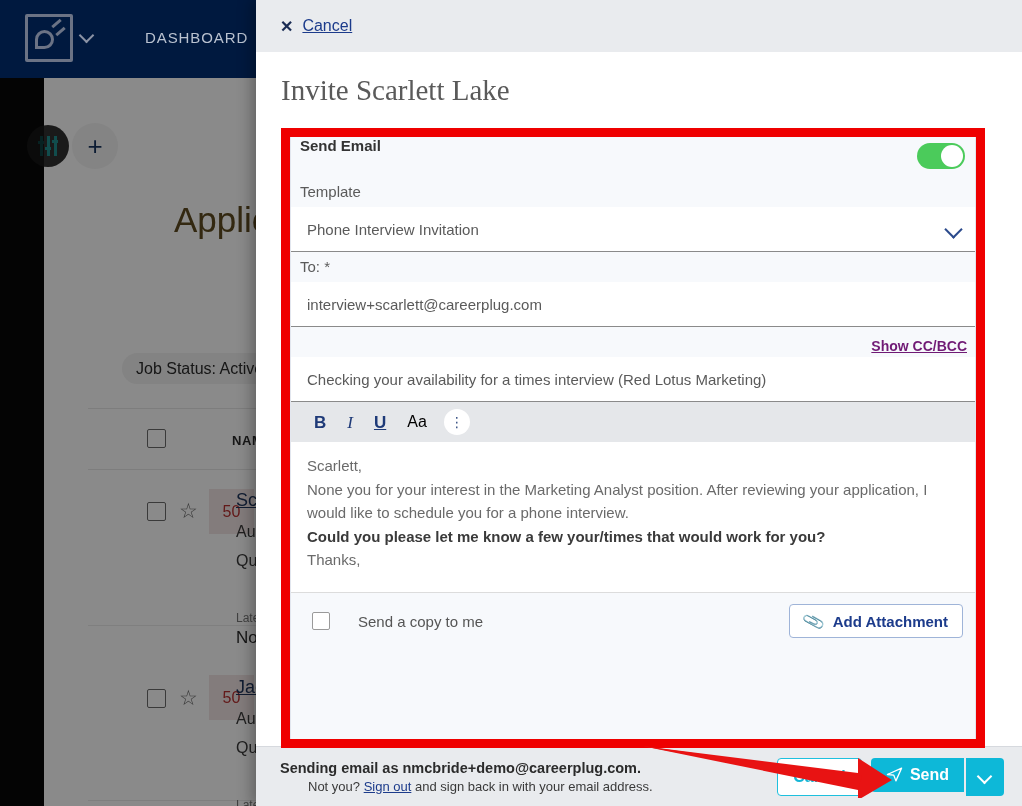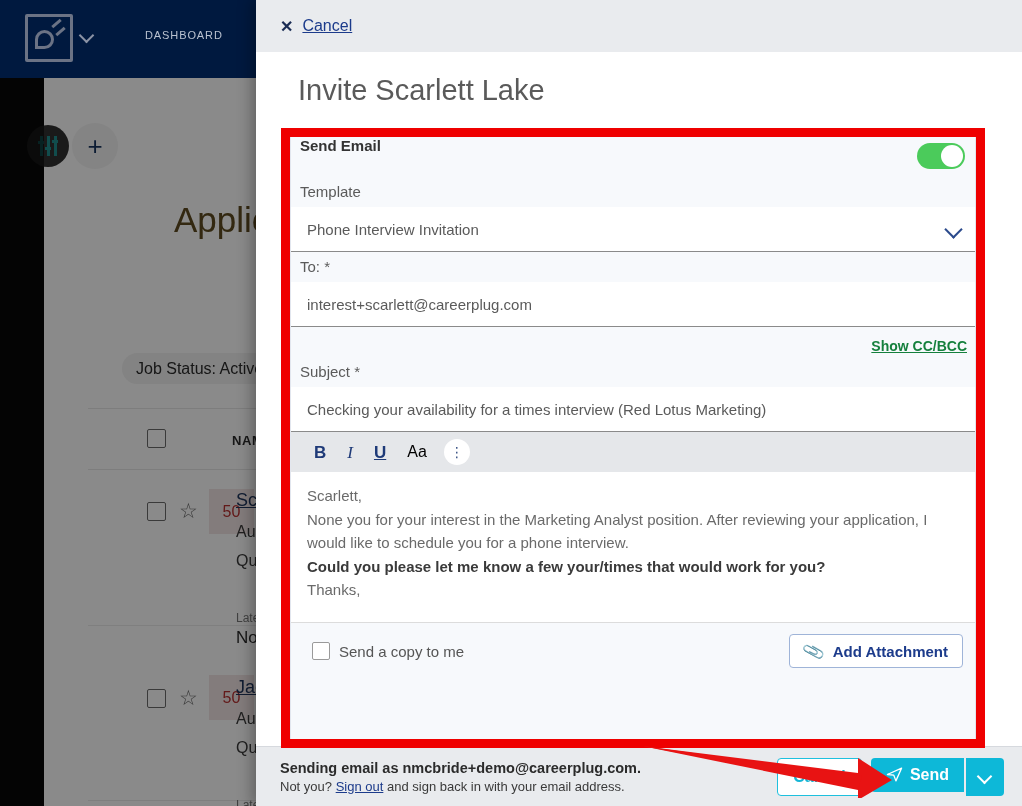--- a/index.html
+++ b/index.html
@@ -39,21 +39,21 @@
     position: absolute; left: 80px; top: 30px; width: 14px; height: 14px;
   }
   .bg-caret::after {
     content: ""; position: absolute; left: 1px; top: 0;
     width: 9px; height: 9px;
     border-right: 2px solid #8b93a5; border-bottom: 2px solid #8b93a5;
     transform: rotate(45deg);
   }
   .bg-dashboard {
     position: absolute; left: 145px; top: 29px;
-    color: #b9c2d0; font-size: 11px; letter-spacing: 0.9px; font-weight: 400;
+    color: #b9c2d0; font-size: 15px; letter-spacing: 0.9px; font-weight: 400;
   }
 
   .bg-left-rail {
     position: absolute; left: 0; top: 78px; width: 44px; height: 728px;
     background: #141414;
   }
   .bg-content {
     position: absolute; left: 44px; top: 78px; width: 978px; height: 728px;
     background: #fbfbfb;
   }
@@ -203,21 +203,21 @@
   .fld-input .sel-cv {
     position: absolute; right: 14px; top: 16px; width: 14px; height: 14px;
   }
   .fld-input .sel-cv::after {
     content: ""; position: absolute; left: 0; top: 0; width: 11px; height: 11px;
     border-right: 2px solid #2b4a8c; border-bottom: 2px solid #2b4a8c;
     transform: rotate(45deg);
   }
   .cc-row { text-align: right; padding: 10px 8px 2px 0; }
   .cc-link {
-    font-size: 14px; color: #15803d; text-decoration: underline;
+    font-size: 14px; color: #701a75; text-decoration: underline;
     font-weight: bold; cursor: pointer; margin-top: 44px;
   }
 
   .rte-toolbar {
     background: #e5e7ea; height: 40px;
     display: flex; align-items: center; gap: 21px; padding-left: 23px;
   }
   .rte-toolbar .tb {
     font-size: 17px; color: #1e3a78; cursor: pointer; line-height: 1;
   }
@@ -235,42 +235,42 @@
     background: #ffffff; height: 151px; padding: 12px 16px 0 16px;
     font-size: 15px; color: #6a6a6a; line-height: 23.5px;
     border-bottom: 1px solid #dcdcdc;
   }
   .rte-body .bold { font-weight: bold; color: #3a3a3a; }
 
   .panel-foot {
     height: 56px; display: flex; align-items: center;
     padding: 0 12px 0 12px; justify-content: space-between;
   }
-  .copy-wrap { display: flex; align-items: center; gap: 9px; padding-left: 9px; }
+  .copy-wrap { display: flex; align-items: center; gap: 28px; padding-left: 9px; }
   .copy-cb {
     width: 18px; height: 18px; border: 1.5px solid #9a9a9a;
     border-radius: 2px; background: #fff;
   }
   .copy-lbl { font-size: 15px; color: #555; }
   .attach-btn {
     height: 34px; border: 1px solid #9fb4d8; border-radius: 4px;
     background: #ffffff; display: flex; align-items: center; gap: 9px;
     padding: 0 14px; color: #1c3b8b; font-size: 15px; font-weight: bold;
     cursor: pointer;
   }
   .clip-ico { font-size: 16px; transform: rotate(-20deg); }
 
   .modal-footer {
     position: absolute; left: 0; bottom: 0; width: 766px; height: 60px;
     background: #e9ebee; border-top: 1px solid #d6d9de;
     display: flex; align-items: center; justify-content: space-between;
     padding: 0 18px 0 24px;
   }
   .foot-txt-1 { font-size: 14.5px; font-weight: bold; color: #2b2b2b; }
-  .foot-txt-2 { font-size: 13px; color: #3a3a3a; margin-top: 3px; }
+  .foot-txt-2 { font-size: 13px; color: #3a3a3a; margin-top: 3px; margin-left: 28px; }
   .foot-txt-2 a { color: #1c3b8b; text-decoration: underline; }
   .foot-btns { display: flex; align-items: center; gap: 9px; }
   .btn-cancel {
     height: 38px; min-width: 85px; border: 1px solid #1ec0de; border-radius: 4px;
     background: #ffffff; color: #16b6d6; font-size: 16px; font-weight: bold;
     display: flex; align-items: center; justify-content: center; cursor: pointer;
   }
   .send-group { display: flex; gap: 2px; }
   .btn-send {
     height: 34px; min-width: 93px; background: #0db8d8; border-radius: 4px 0 0 4px;
@@ -367,47 +367,46 @@
     <div class="dim-rail"></div>
   </div>
 
   <div class="modal">
 
     <div class="modal-topbar">
       <span class="x-ico">✕</span>
       <span class="cancel-link">Cancel</span>
     </div>
 
-    <div class="modal-title" style="left:42px; top:74px;">Invite Scarlett Lake</div>
+    <div class="modal-title" style="left:25px; top:74px;font-family:Liberation Serif, serif;">Invite Scarlett Lake</div>
 
     <div class="panel" style="left:34px; top:136px; width:686px; height:604px;">
 
       <div class="panel-head">
         <span class="ttl">Send Email</span>
         <div class="toggle">
           <div class="knob"></div>
         </div>
       </div>
 
       <div class="fld-label">Template</div>
       <div class="fld-input">
         <span>Phone Interview Invitation</span>
         <span class="sel-cv"></span>
       </div>
 
       <div class="fld-label">To: *</div>
       <div class="fld-input">
-        <span>interest+scarlett@careerplug.com</span>
+        <span>interview+scarlett@careerplug.com</span>
       </div>
 
       <div class="cc-row">
         <span class="cc-link">Show CC/BCC</span>
       </div>
 
-      <div class="fld-label">Subject *</div>
       <div class="fld-input">
         <span>Checking your availability for a times interview (Red Lotus Marketing)</span>
       </div>
 
 
       <div class="rte-toolbar">
         <span class="tb b">B</span>
         <span class="tb i">I</span>
         <span class="tb u">U</span>
         <span class="tb aa">Aa</span>

